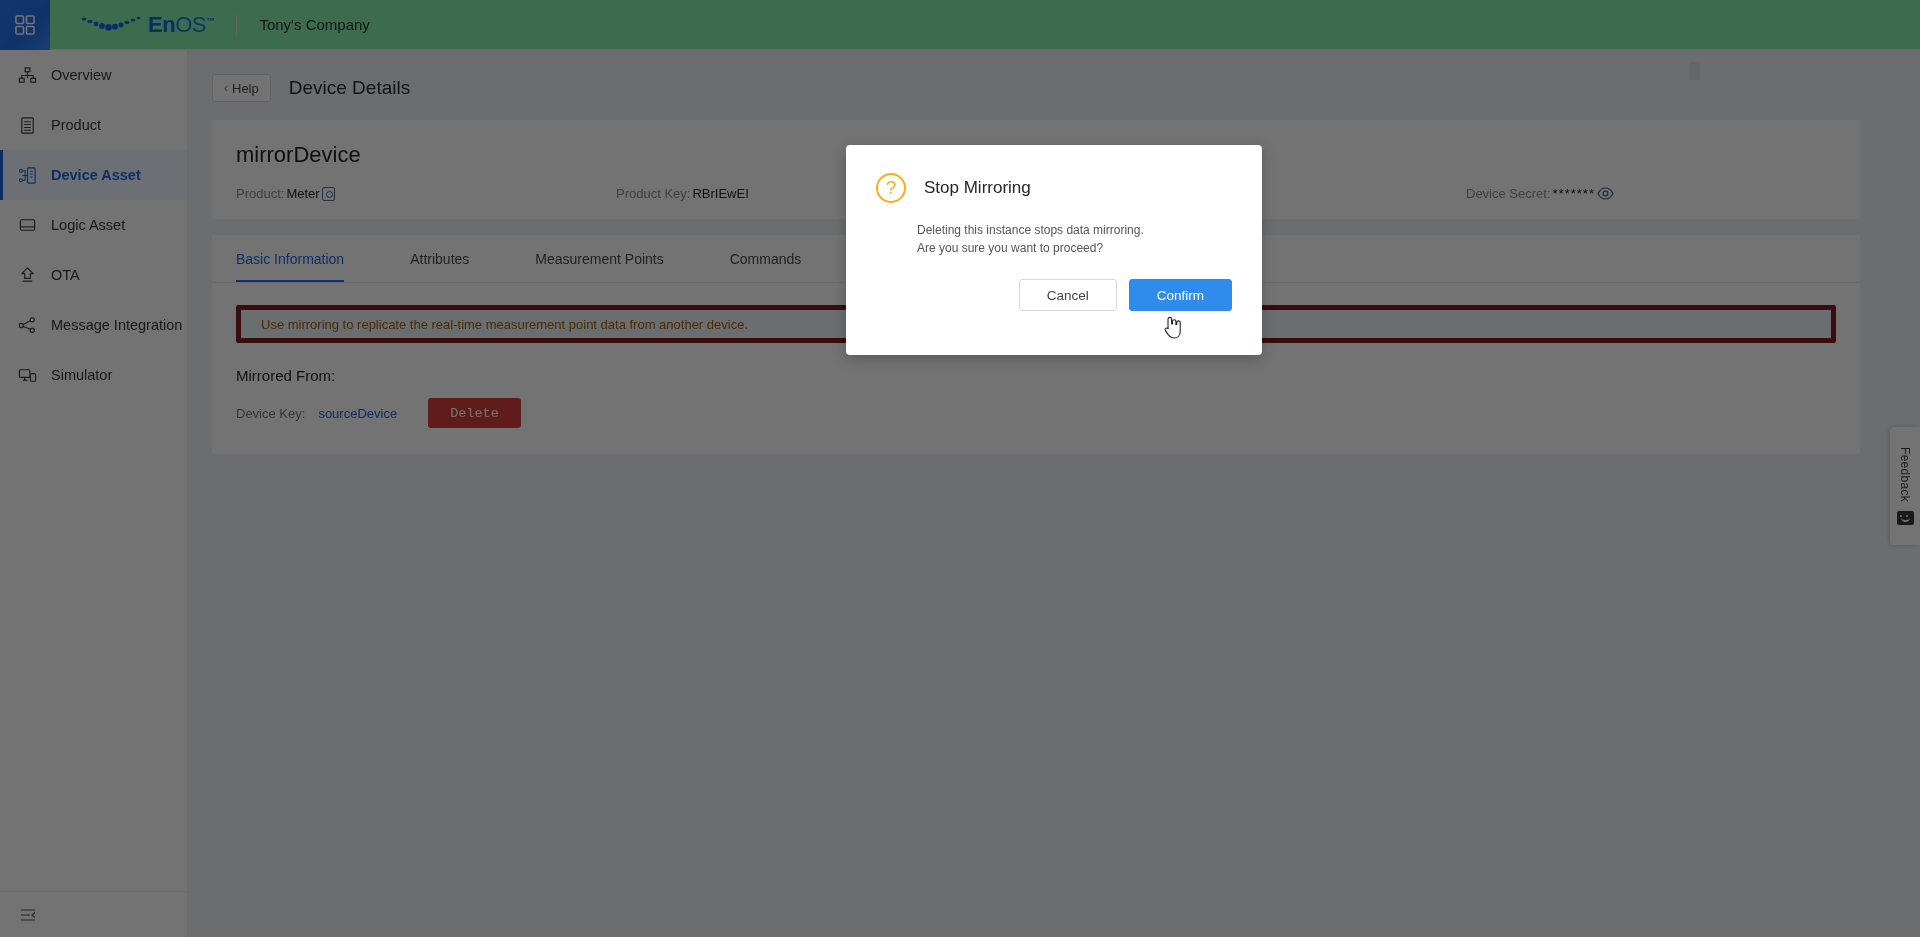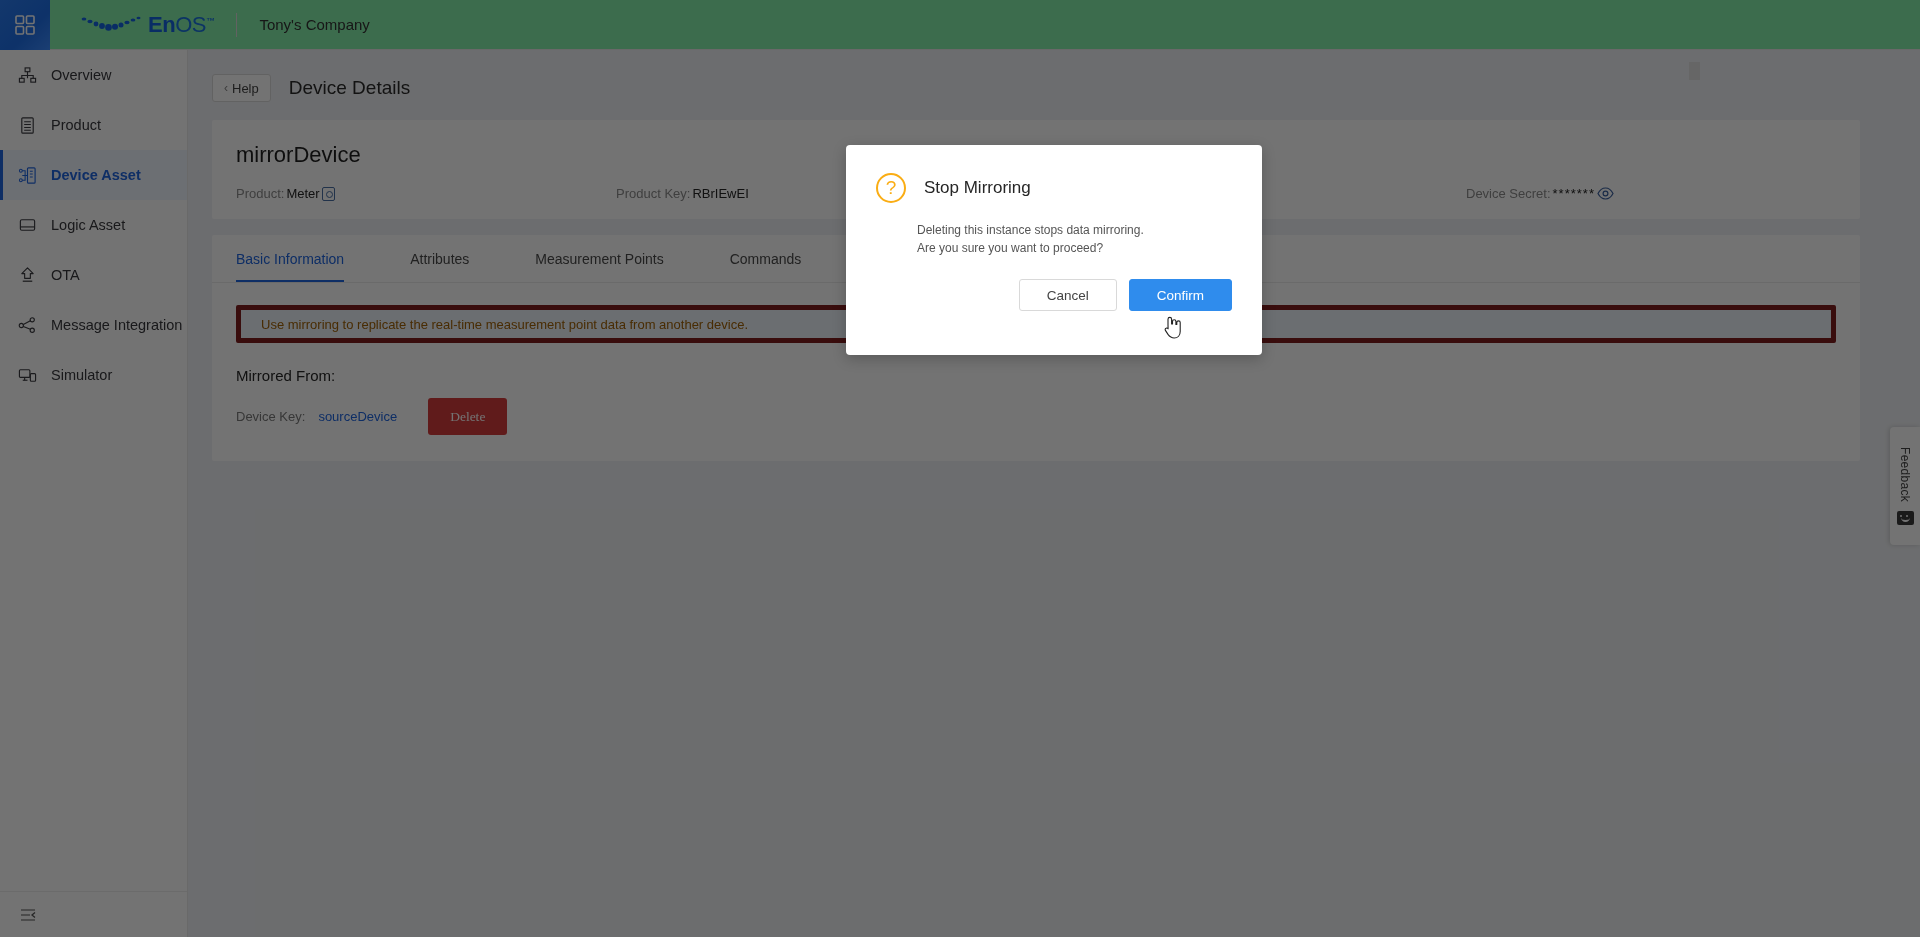--- a/index.html
+++ b/index.html
@@ -174,23 +174,23 @@
     display: flex; align-items: center; padding: 0 20px;
     font-size: 13px; color: #a16207;
   }
   .mirror-block { padding: 24px 24px 0 24px; }
   .mirror-head { font-size: 15px; color: #262626; margin-bottom: 14px; }
   .mirror-row { display: flex; align-items: center; gap: 13px; font-size: 13px; }
   .mirror-key-label { color: #7a7a7a; }
   .mirror-key-value { color: #2066e0; cursor: pointer; }
   .delete-btn {
     background: #d63c3c; color: #ffffff; border: none;
-    border-radius: 3px; height: 37px; padding: 0 22px;
+    border-radius: 3px; height: 30px; padding: 0 22px;
     font-size: 13.5px; cursor: pointer; margin-left: 18px;
-    font-family: Liberation Serif, serif;
+    font-family: Liberation Mono, monospace;
   }
 
   
   .stray-box {
     position: absolute; left: 1689px; top: 62px;
     width: 11px; height: 18px; background: #e3e3e3;
     z-index: 6;
   }
 
   

